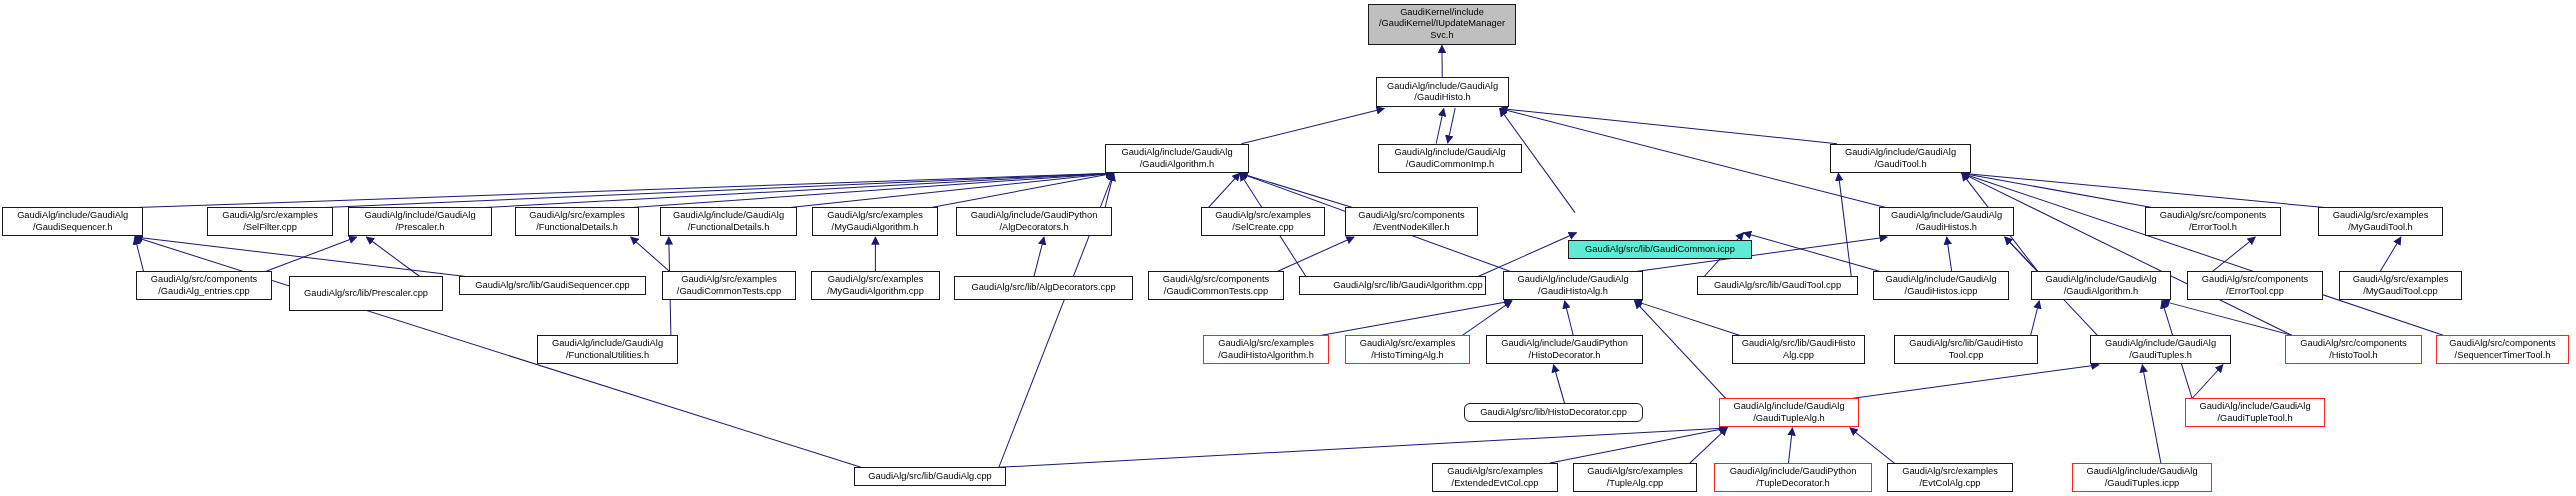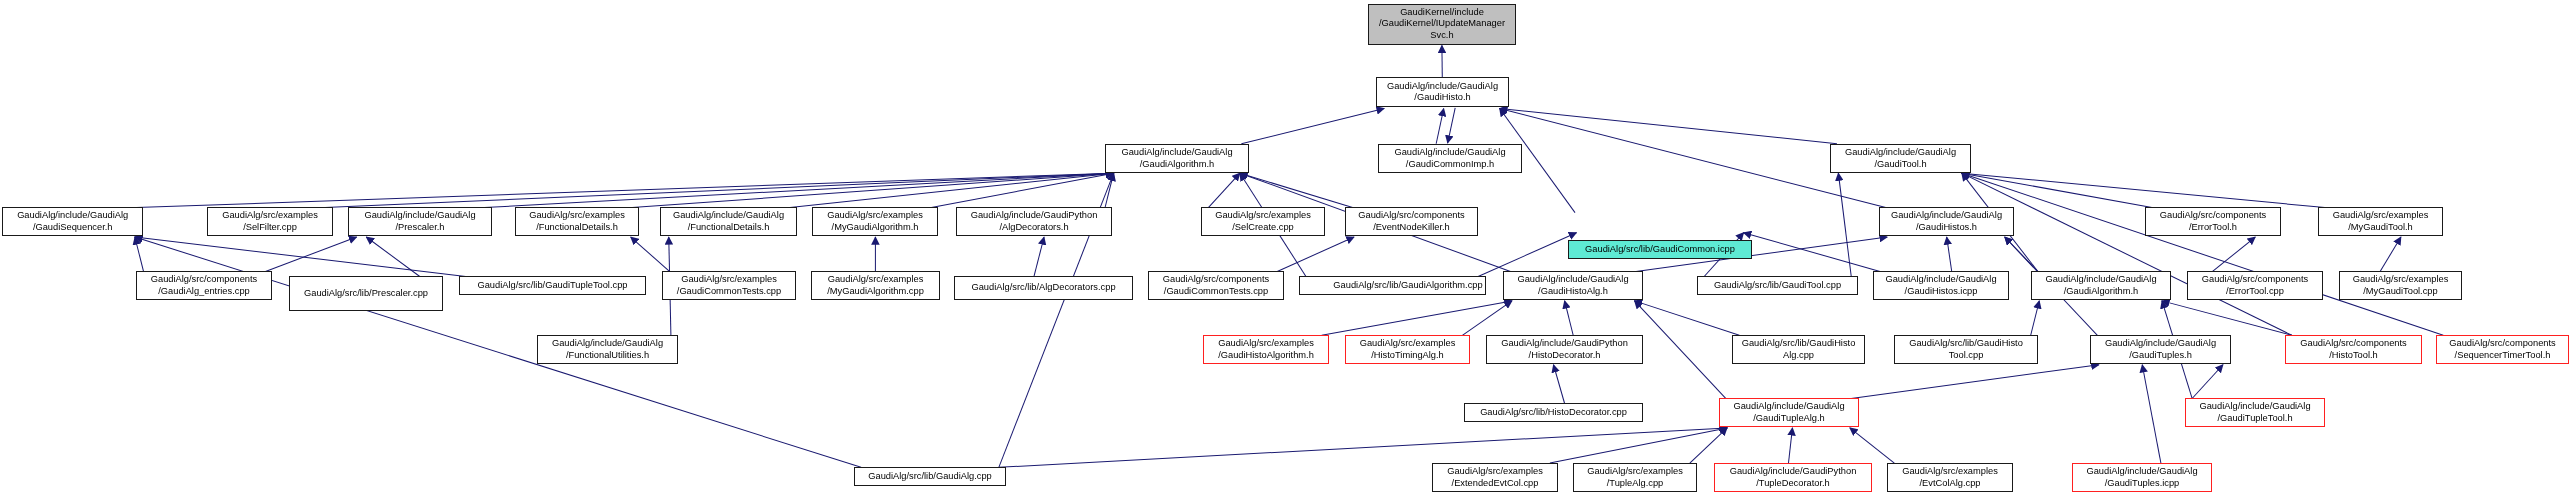--- a/index.html
+++ b/index.html
@@ -172,21 +172,21 @@
         <span>/MyGaudiTool.h</span>
       </div>
       <div class="node" style="left: 136px; top: 271px; width: 136px; height: 29px; background: rgb(255, 255, 255); border-color: rgb(26, 26, 26);">
         <span>GaudiAlg/src/components</span>
         <span>/GaudiAlg_entries.cpp</span>
       </div>
       <div class="node" style="left: 289px; top: 276px; width: 154px; height: 35px; background: rgb(255, 255, 255); border-color: rgb(26, 26, 26);">
         <span>GaudiAlg/src/lib/Prescaler.cpp</span>
       </div>
       <div class="node" style="left: 459px; top: 276px; width: 187px; height: 19.4px; background: rgb(255, 255, 255); border-color: rgb(26, 26, 26);">
-        <span>GaudiAlg/src/lib/GaudiTupleTool.cpp</span>
+        <span>GaudiAlg/src/lib/GaudiSequencer.cpp</span>
       </div>
       <div class="node" style="left: 662px; top: 271px; width: 134px; height: 29px; background: rgb(255, 255, 255); border-color: rgb(26, 26, 26);">
         <span>GaudiAlg/src/examples</span>
         <span>/GaudiCommonTests.cpp</span>
       </div>
       <div class="node" style="left: 811px; top: 271px; width: 129px; height: 29px; background: rgb(255, 255, 255); border-color: rgb(26, 26, 26);">
         <span>GaudiAlg/src/examples</span>
         <span>/MyGaudiAlgorithm.cpp</span>
       </div>
       <div class="node" style="left: 954px; top: 276px; width: 179px; height: 24px; background: rgb(255, 255, 255); border-color: rgb(26, 26, 26);">
@@ -251,21 +251,21 @@
         <span>/GaudiTuples.h</span>
       </div>
       <div class="node" style="left: 2285px; top: 335px; width: 137px; height: 29px; background: rgb(255, 255, 255); border-color: rgb(255, 32, 32);">
         <span>GaudiAlg/src/components</span>
         <span>/HistoTool.h</span>
       </div>
       <div class="node" style="left: 2436px; top: 335px; width: 133px; height: 29px; background: rgb(255, 255, 255); border-color: rgb(255, 32, 32);">
         <span>GaudiAlg/src/components</span>
         <span>/SequencerTimerTool.h</span>
       </div>
-      <div class="node" style="left: 1464px; top: 403px; width: 179px; height: 19.4px; background: rgb(255, 255, 255); border-color: rgb(26, 26, 26);">
+      <div class="node" style="left: 1464px; top: 403px; width: 179px; height: 19.4px; background: rgb(255, 255, 255); border-color: rgb(26, 26, 26); border-radius: 6px;">
         <span>GaudiAlg/src/lib/HistoDecorator.cpp</span>
       </div>
       <div class="node" style="left: 1719px; top: 398px; width: 140px; height: 29px; background: rgb(255, 255, 255); border-color: rgb(255, 32, 32);">
         <span>GaudiAlg/include/GaudiAlg</span>
         <span>/GaudiTupleAlg.h</span>
       </div>
       <div class="node" style="left: 2185px; top: 398px; width: 140px; height: 29px; background: rgb(255, 255, 255); border-color: rgb(255, 32, 32);">
         <span>GaudiAlg/include/GaudiAlg</span>
         <span>/GaudiTupleTool.h</span>
       </div>

